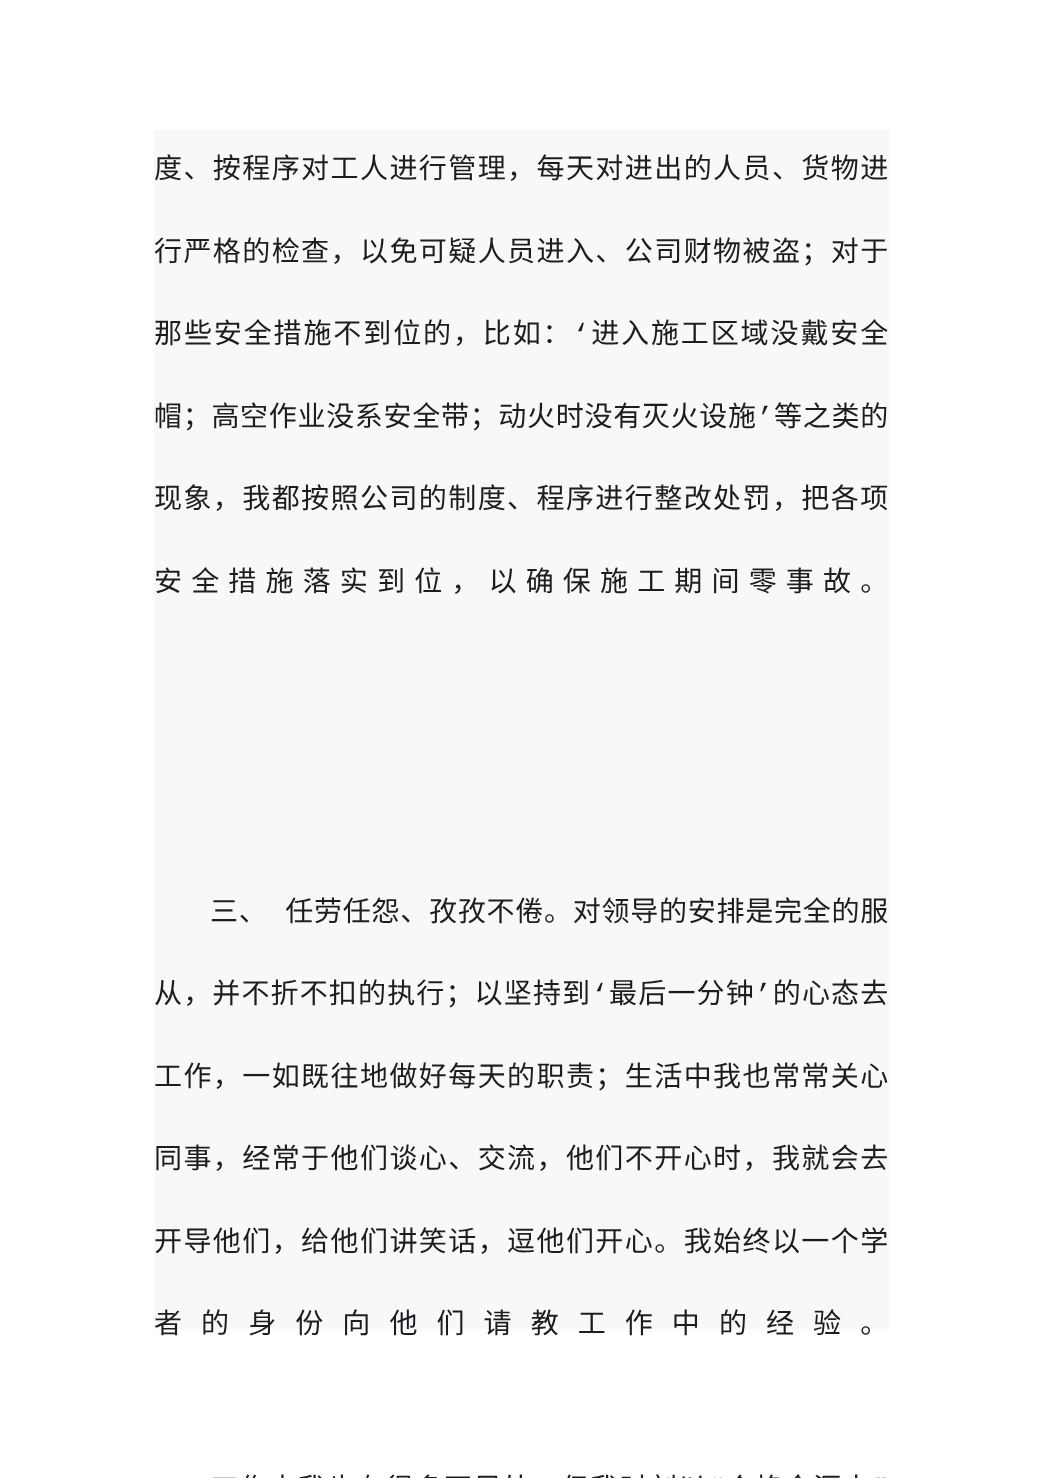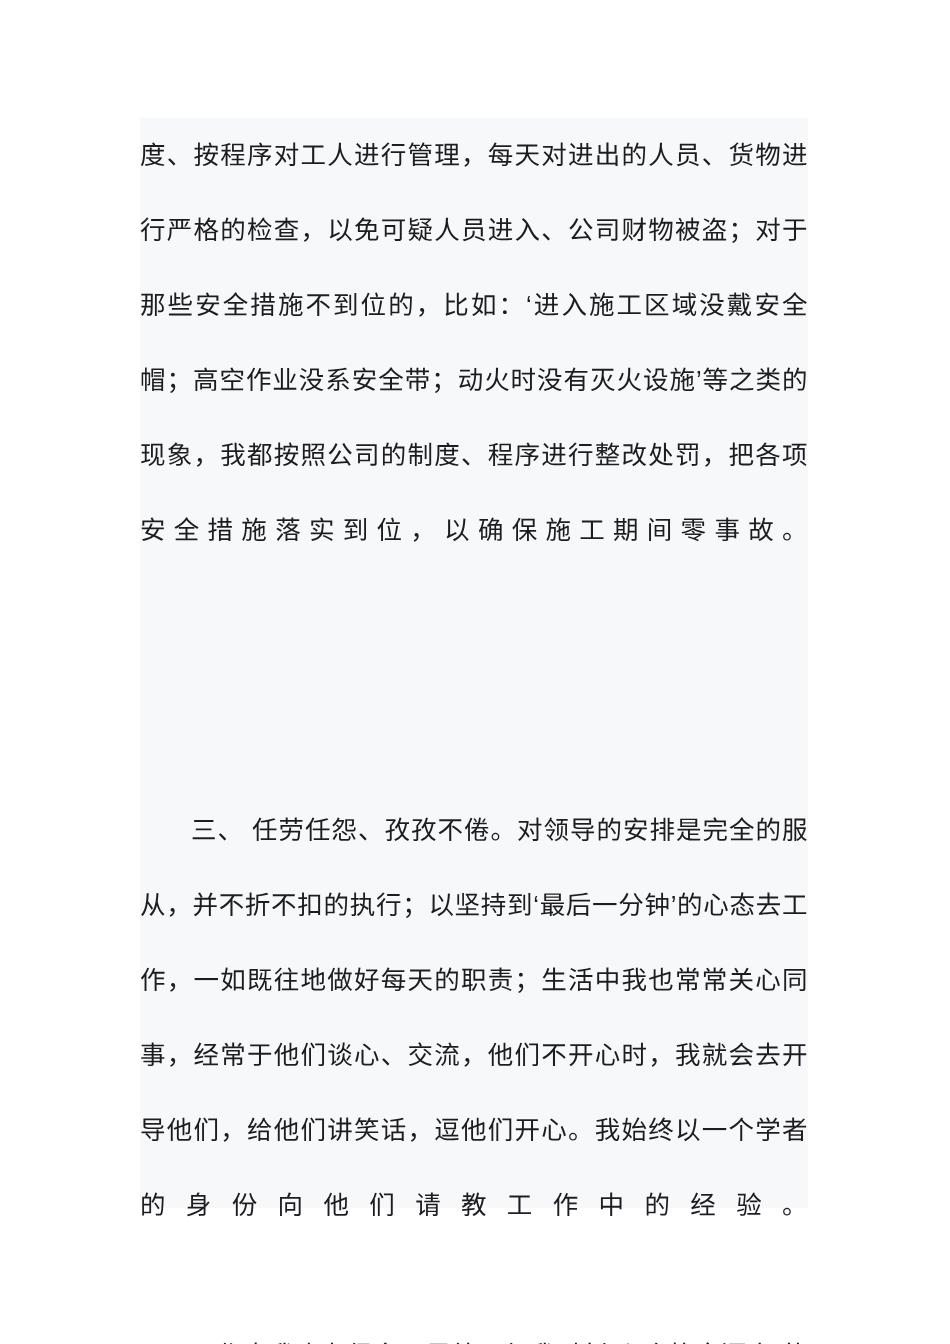--- a/index.html
+++ b/index.html
@@ -48,21 +48,21 @@
   }
 
   .para {
     margin: 0;
     font-size: 25.5px;
     line-height: 75px;
     color: #1d1d20;
     text-align: justify;
     text-justify: inter-character;
     letter-spacing: 0.5px;
-    font-family: Liberation Sans, sans-serif;
+    font-family: Liberation Mono, monospace;
     -webkit-font-feature-settings: normal;
   }
 
   .para.indent {
     text-indent: 2em;
   }
 
   
   .spacer-line {
     height: 150px;

